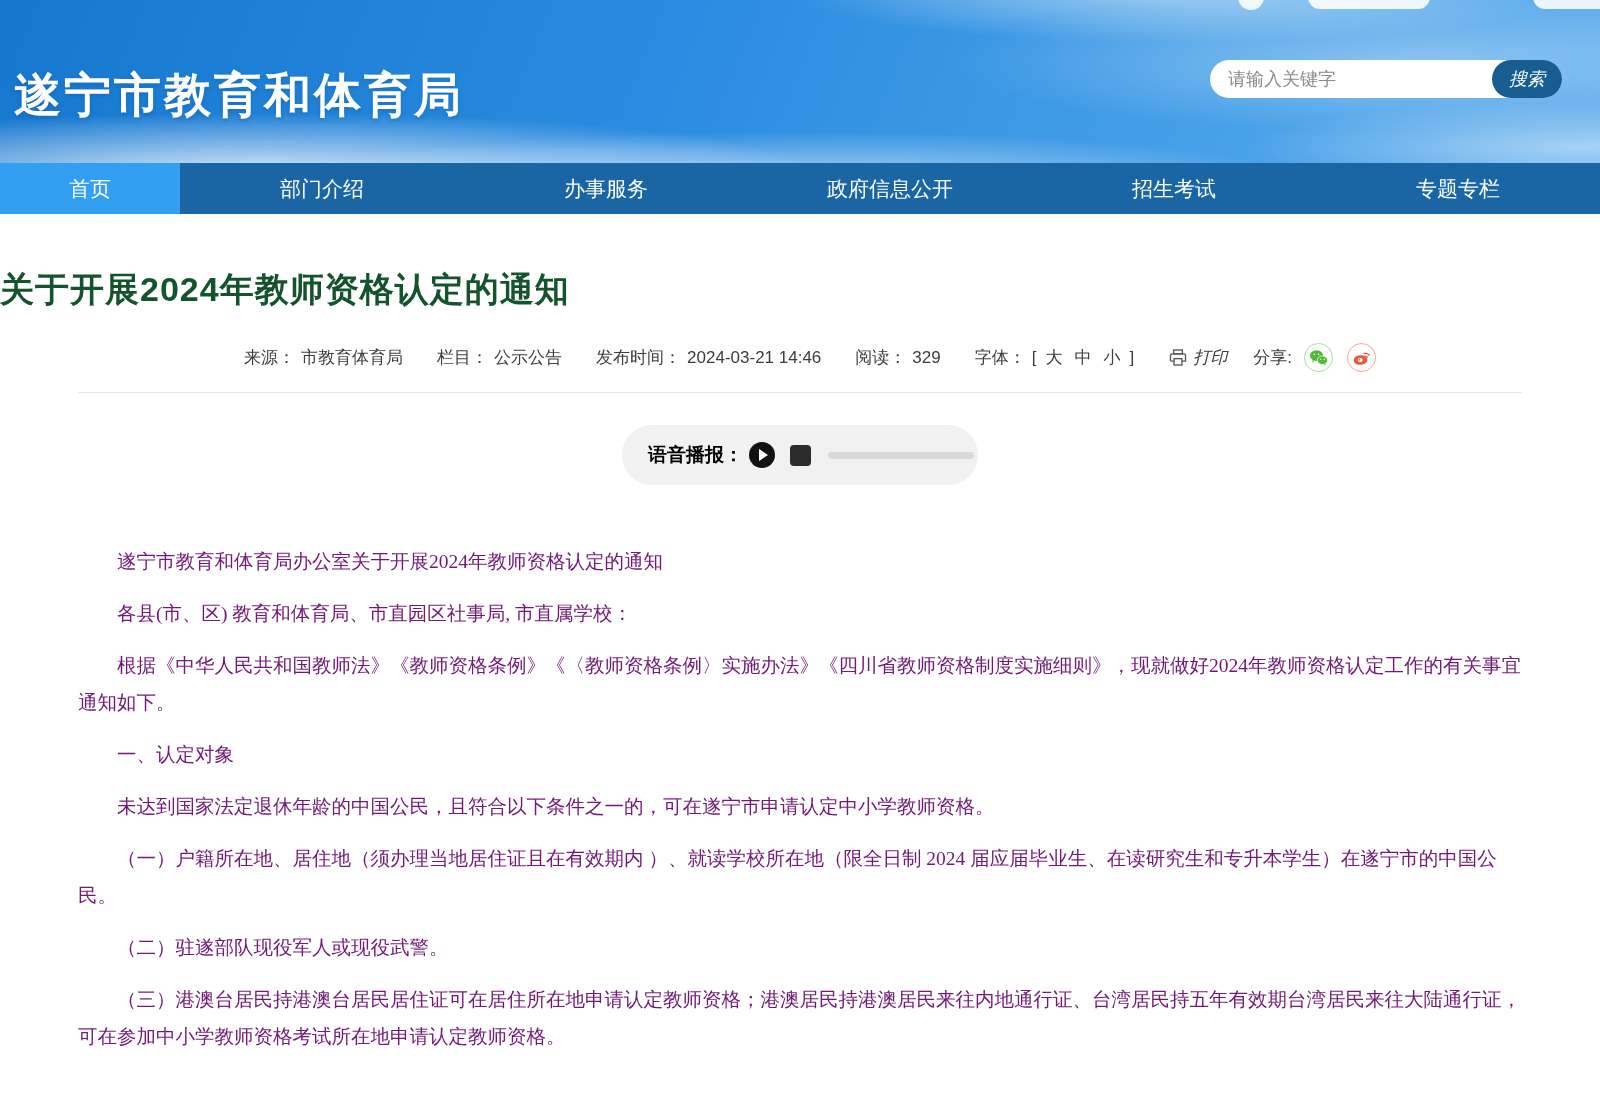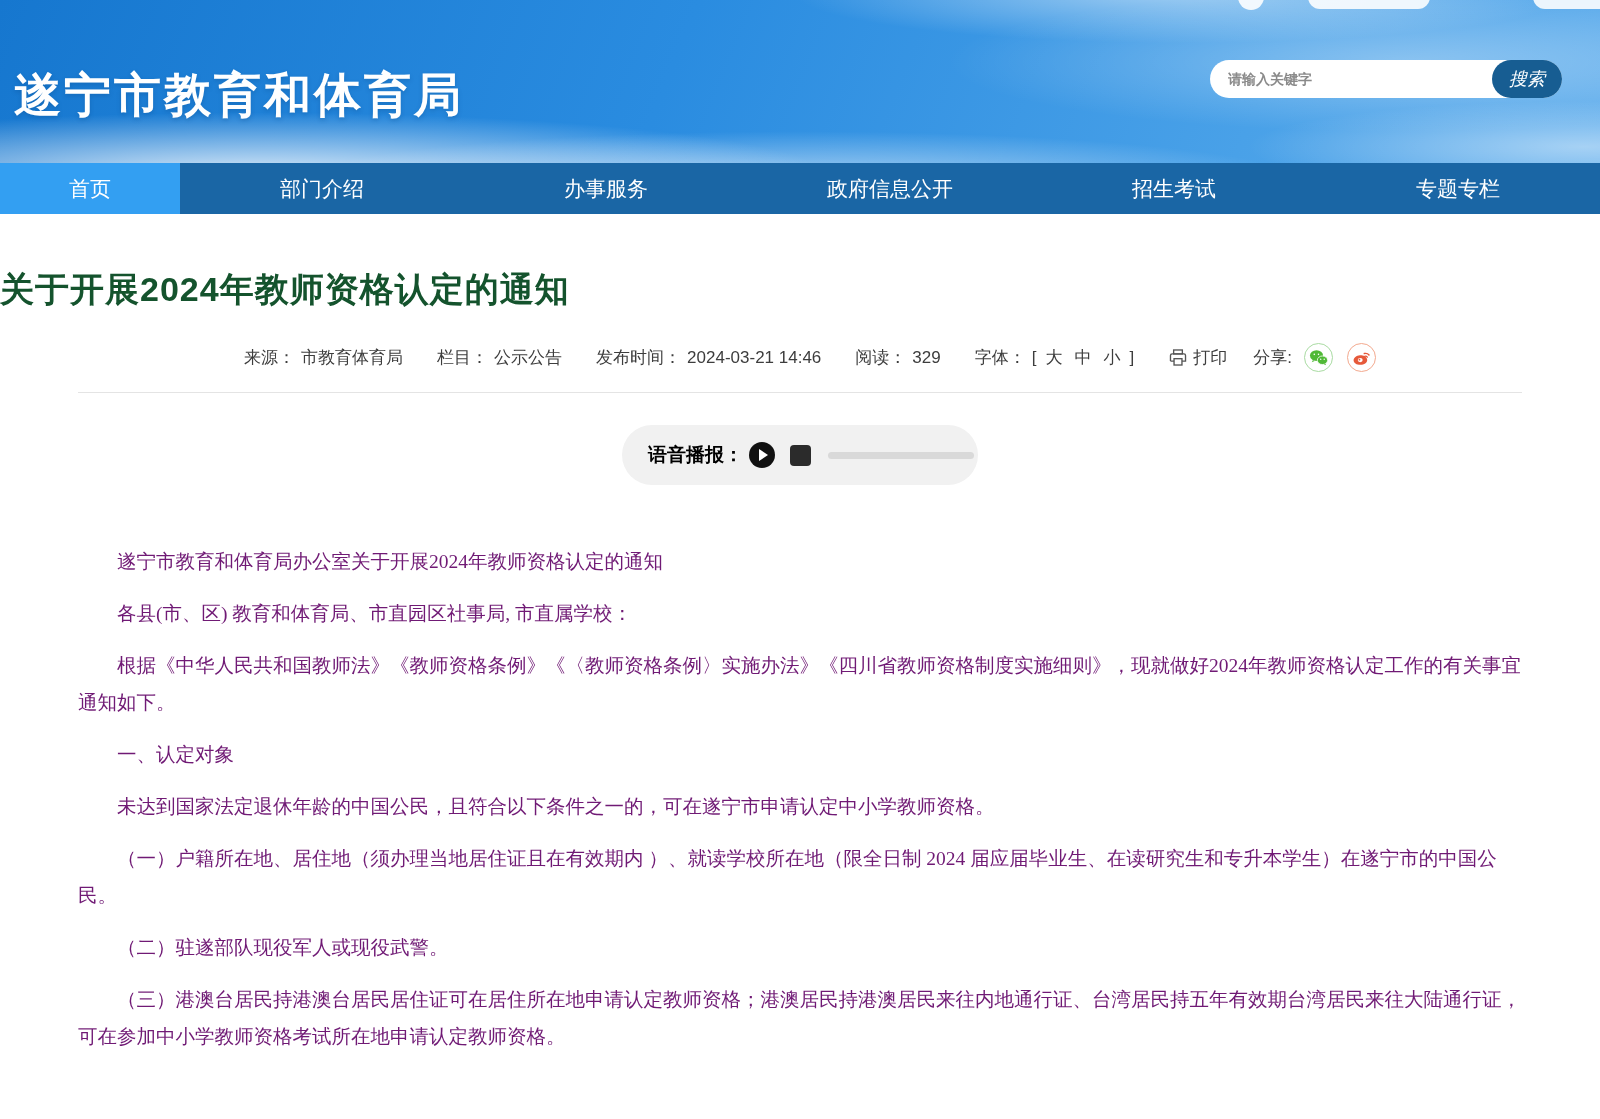--- a/index.html
+++ b/index.html
@@ -18,22 +18,22 @@
   .top-cut { position:absolute; background:rgba(255,255,255,.88); }
   .top-cut.circle { left:1238px; top:-16px; width:26px; height:26px; border-radius:50%; }
   .top-cut.pill-a { left:1308px; top:-15px; width:122px; height:24px; border-radius:12px; }
   .top-cut.pill-b { left:1533px; top:-15px; width:80px; height:24px; border-radius:12px; }
 
   .site-title { position:absolute; left:14px; top:42px; color:#fff; font-size:47px;
     font-weight:bold; letter-spacing:3px; text-shadow:0 2px 4px rgba(10,70,130,.28);margin-top:22px; }
 
   .search-bar { position:absolute; right:38px; top:60px; width:352px; height:38px; }
   .search-bar input { width:100%; height:38px; border:none; outline:none; border-radius:19px;
-    padding:0 80px 0 18px; font-size:14px; color:#333; background:#fff;
-    font-family:"Liberation Sans", sans-serif;font-weight:bold; }
+    padding:0 80px 0 18px; font-size:18px; color:#333; background:#fff;
+    font-family:"Liberation Sans", sans-serif; }
   .search-bar input::placeholder { color:#8a8a8a; }
   .search-bar button { position:absolute; right:0; top:0; height:38px; width:70px; border:none;
     border-radius:19px; background:#175d92; color:#fff; font-size:18px; cursor:pointer;
     font-family:"Liberation Sans", sans-serif;font-style:italic; }
 
   
   .mainnav { display:flex; width:100%; height:51px; background:#1a66a5; }
   .nav-item { flex:1; display:flex; align-items:center; justify-content:center;
     color:#fff; font-size:21px; text-decoration:none; cursor:pointer; }
   .nav-item.active { flex:0 0 180px; background:#339ff2; }
@@ -43,21 +43,21 @@
     color:#14532d; letter-spacing:1px; }
 
   .meta { margin-top:30px; display:flex; justify-content:center; align-items:center;
     font-size:17px; color:#3d3d3d; gap:6px; }
   .meta .m-label { margin-left:20px; }
   .meta .m-val { margin-right:8px; }
   .m-font-opt { cursor:pointer; margin:0 3px; }
   .m-bracket { color:#3d3d3d; }
   .print-btn, .share-icon-btn { display:inline-flex; align-items:center; gap:5px; border:none;
     background:none; font-size:17px; color:#3d3d3d; cursor:pointer;
-    font-family:"Liberation Sans", sans-serif; }
+    font-family:"Liberation Sans", sans-serif;font-style:italic; }
   .share-icon-btn { width:29px; height:29px; border-radius:50%; justify-content:center; padding:0; }
   .wechat-btn { border:1px solid #a9dba2; margin-left:6px; }
   .weibo-btn  { border:1px solid #f3a98e; margin-left:8px; }
 
   .divider { margin:20px auto 0; width:1444px; border:none; border-top:1px solid #e4e4e4; }
 
   
   .audio { margin:32px auto 0; width:356px; height:60px; background:#f1f1f1; border-radius:30px;
     display:flex; align-items:center; padding-left:26px; }
   .audio-label { font-family:"Liberation Serif","DejaVu Serif", serif; font-weight:bold;

